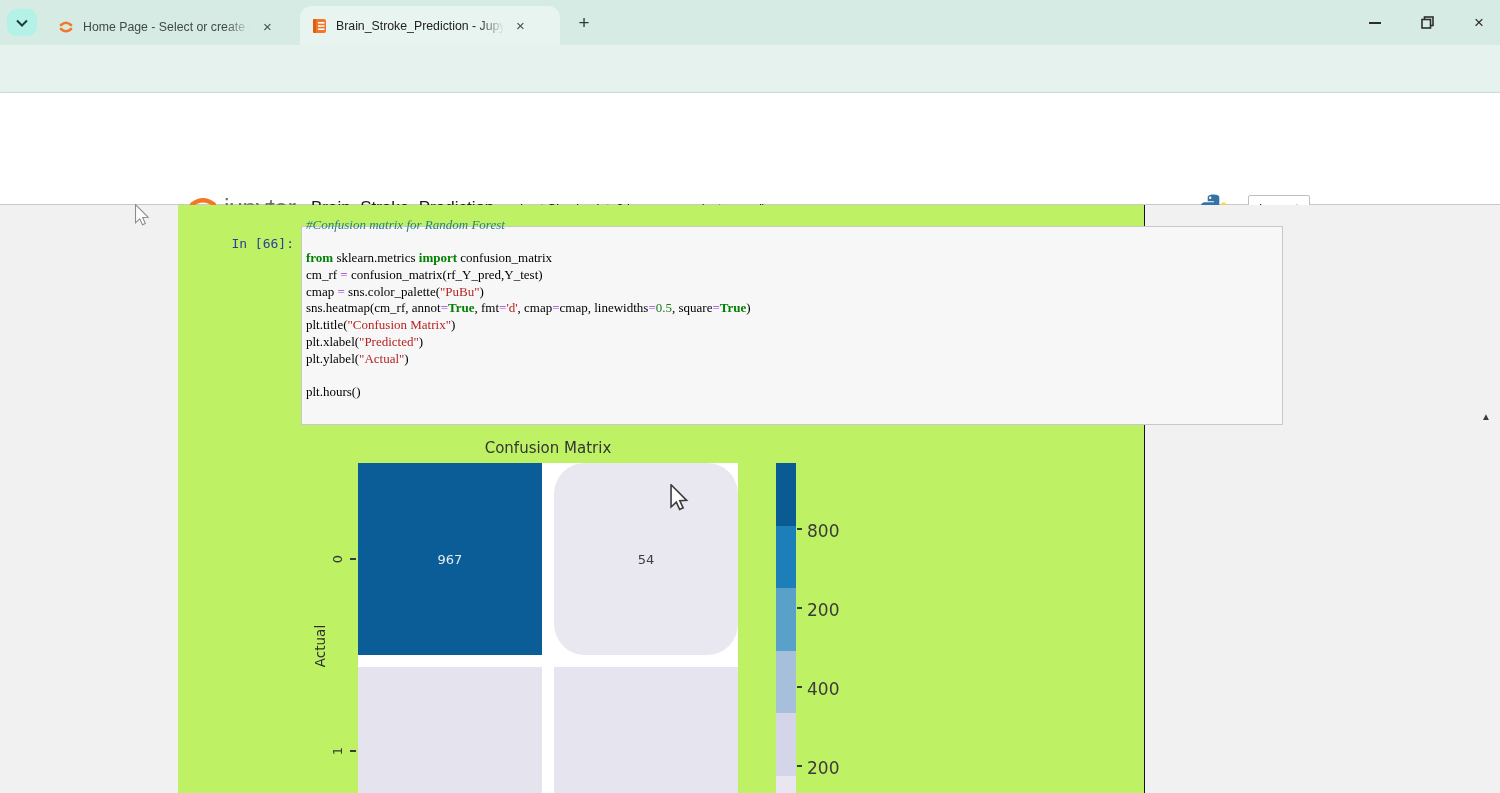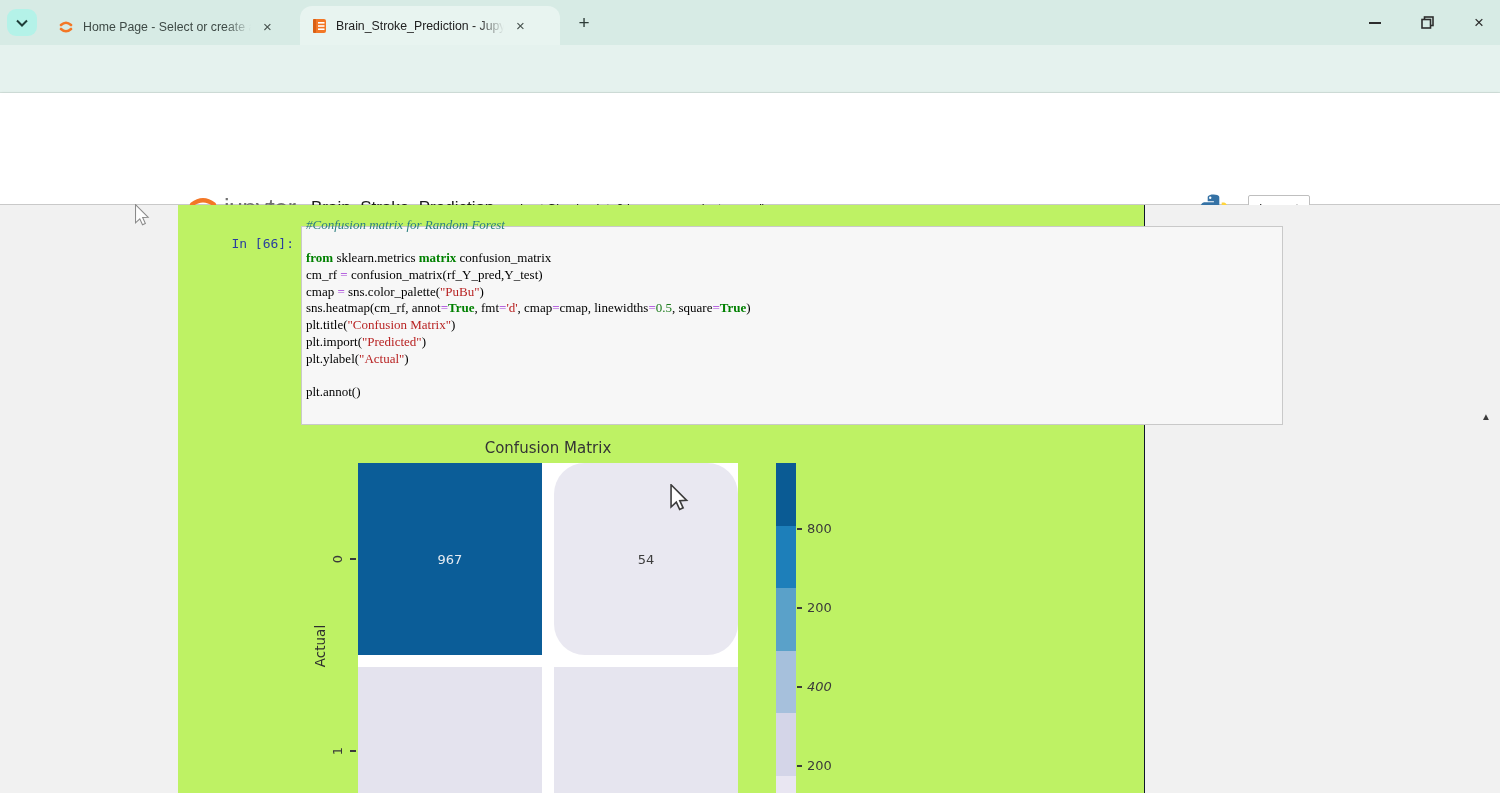--- a/index.html
+++ b/index.html
@@ -109,21 +109,21 @@
   .ytick-dash { position:absolute; left:20px; width:6px; height:2px; background:#3a3a3a; }
   .ytick-lbl { position:absolute; left:0; width:16px; height:16px; font-size:13px; color:#3a3a3a;
                font-family:"DejaVu Sans", sans-serif; transform:rotate(-90deg); text-align:center; }
   .ylabel { position:absolute; left:102px; top:433px; width:80px; height:16px; text-align:center;
             transform:rotate(-90deg); font-size:13.5px; color:#2e2e2e; font-family:"DejaVu Sans", sans-serif; }
   .colorbar { position:absolute; left:598px; top:258px; width:20px; height:330px; overflow:hidden; }
   .cb-seg { width:20px; height:62.5px; }
   .cbticks { position:absolute; left:619px; top:258px; width:60px; height:335px;
              font-family:"DejaVu Sans", sans-serif; }
   .cb-dash { position:absolute; left:0; width:5px; height:2px; background:#3a3a3a; }
-  .cb-lbl { position:absolute; left:10px; font-size:13px; color:#3a3a3a; }
+  .cb-lbl { position:absolute; left:10px; font-size:17px; color:#3a3a3a; }
 
   
   .scrollup { position:absolute; left:1481px; top:206px; font-size:10px; color:#3b3b3b; }
 </style>
 </head>
 <body>
 
 <div class="page">
 
   <div class="tabstrip">
@@ -352,29 +352,29 @@
   </div>
 
   <div class="nbody">
     <div class="nb-container">
 
       <div class="prompt">In [66]:</div>
       <div class="cellbox"></div>
       <div class="code-area">
           <div class="cl"><span class="tk-cm">#Confusion matrix for Random Forest</span></div>
           <div class="cl">&nbsp;</div>
-          <div class="cl"><span class="tk-kw">from</span><span class="tk-t"> sklearn.metrics </span><span class="tk-kw">matrix</span><span class="tk-t"> confusion_matrix</span></div>
+          <div class="cl"><span class="tk-kw">from</span><span class="tk-t"> sklearn.metrics </span><span class="tk-kw">import</span><span class="tk-t"> confusion_matrix</span></div>
           <div class="cl"><span class="tk-t">cm_rf </span><span class="tk-op">=</span><span class="tk-t"> confusion_matrix(rf_Y_pred,Y_test)</span></div>
           <div class="cl"><span class="tk-t">cmap </span><span class="tk-op">=</span><span class="tk-t"> sns.color_palette(</span><span class="tk-st">"PuBu"</span><span class="tk-t">)</span></div>
           <div class="cl"><span class="tk-t">sns.heatmap(cm_rf, annot</span><span class="tk-op">=</span><span class="tk-kw">True</span><span class="tk-t">, fmt</span><span class="tk-op">=</span><span class="tk-st">'d'</span><span class="tk-t">, cmap</span><span class="tk-op">=</span><span class="tk-t">cmap, linewidths</span><span class="tk-op">=</span><span class="tk-nu">0.5</span><span class="tk-t">, square</span><span class="tk-op">=</span><span class="tk-kw">True</span><span class="tk-t">)</span></div>
           <div class="cl"><span class="tk-t">plt.title(</span><span class="tk-st">"Confusion Matrix"</span><span class="tk-t">)</span></div>
-          <div class="cl"><span class="tk-t">plt.import(</span><span class="tk-st">"Predicted"</span><span class="tk-t">)</span></div>
+          <div class="cl"><span class="tk-t">plt.xlabel(</span><span class="tk-st">"Predicted"</span><span class="tk-t">)</span></div>
           <div class="cl"><span class="tk-t">plt.ylabel(</span><span class="tk-st">"Actual"</span><span class="tk-t">)</span></div>
           <div class="cl">&nbsp;</div>
-          <div class="cl"><span class="tk-t">plt.annot()</span></div>
+          <div class="cl"><span class="tk-t">plt.hours()</span></div>
         </div>
 
       <div class="plot-title">Confusion Matrix</div>
       <div class="heatmap">
           <div class="hm-cell" style="background: rgb(11, 93, 152); color: rgb(230, 235, 241);">967</div>
           <div class="hm-cell" style="background: rgb(233, 232, 241); color: rgb(61, 61, 61); border-radius: 31px;">54</div>
           <div class="hm-cell" style="background: rgb(228, 227, 238);"></div>
           <div class="hm-cell" style="background: rgb(230, 229, 239);"></div>
         </div>
       <div class="yticks">
@@ -391,21 +391,21 @@
           <div class="cb-seg" style="background: rgb(166, 192, 220);"></div>
           <div class="cb-seg" style="background: rgb(212, 213, 232);"></div>
           <div class="cb-seg" style="background: rgb(233, 230, 242);"></div>
         </div>
       <div class="cbticks">
           <div class="cb-dash" style="top: 65.0318px;"></div>
           <div class="cb-lbl" style="top: 58.0318px;">800</div>
           <div class="cb-dash" style="top: 144.112px;"></div>
           <div class="cb-lbl" style="top: 137.112px;">200</div>
           <div class="cb-dash" style="top: 223.192px;"></div>
-          <div class="cb-lbl" style="top: 216.192px; font-style: italic;">400</div>
+          <div class="cb-lbl" style="top: 216.192px;">400</div>
           <div class="cb-dash" style="top: 302.272px;"></div>
           <div class="cb-lbl" style="top: 295.272px;">200</div>
         </div>
     </div>
 
     <span class="scrollup">▲</span>
 
   </div>
 
   <svg class="abs" style="left:133px; top:204px;" width="18" height="22" viewBox="0 0 12 17">

